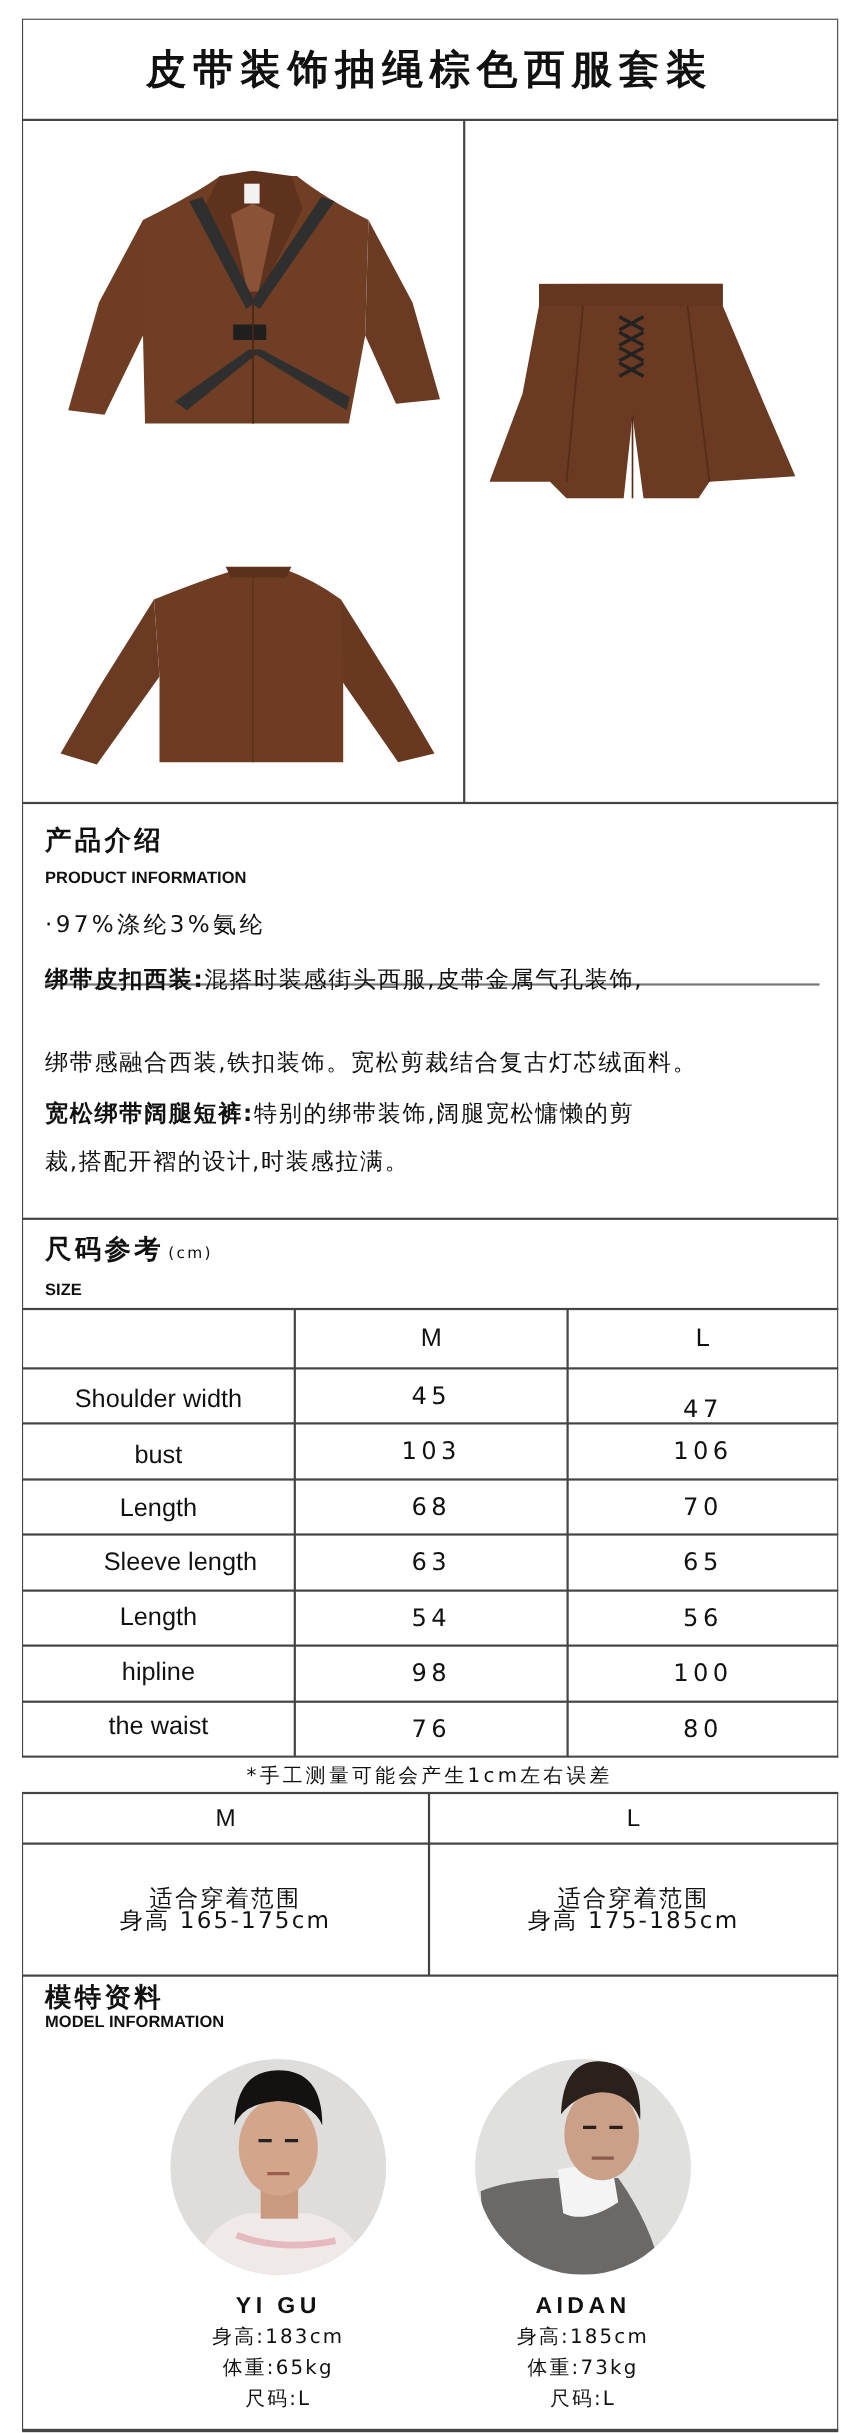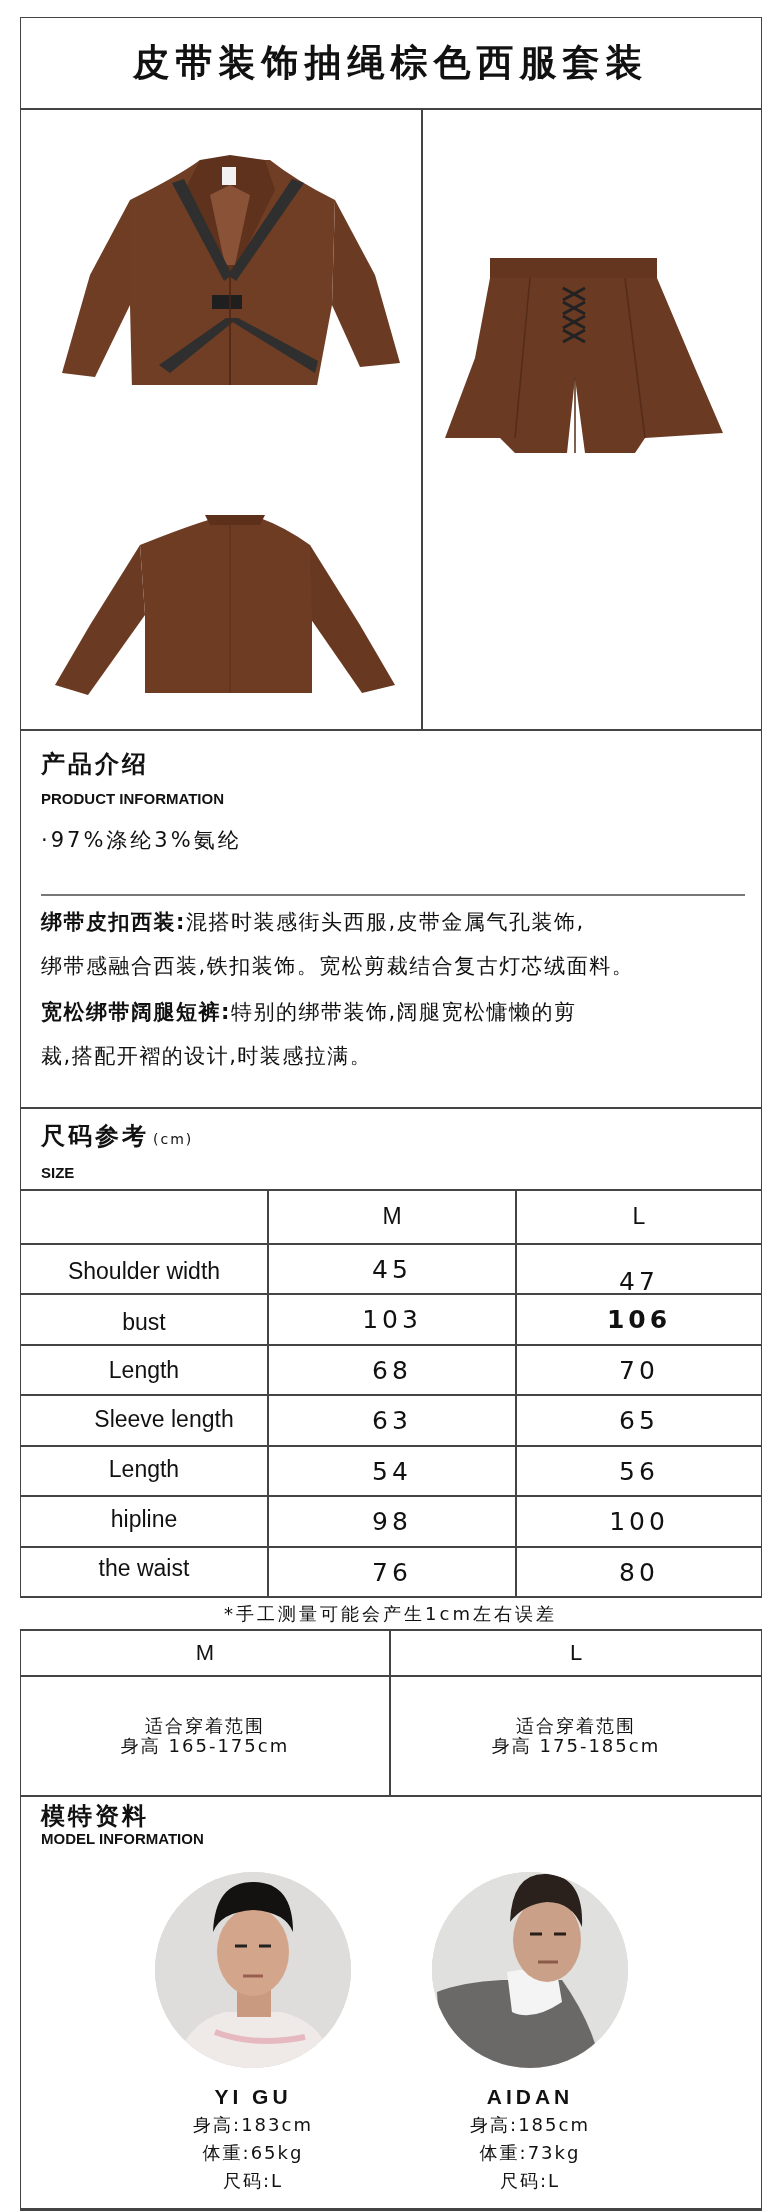--- a/index.html
+++ b/index.html
@@ -16,28 +16,28 @@
   
   .photo { position: absolute; }
 
   
   .h-cn { font-size: 24px; font-weight: bold; letter-spacing: 3px; }
   .h-en { font-size: 15px; font-weight: bold; letter-spacing: 0px; font-family: "Liberation Sans", sans-serif; }
   .body-line { font-size: 21px; letter-spacing: 1.5px; line-height: 44px; white-space: nowrap; }
   .body-line b { font-weight: bold; }
 
   
-  .tcell { position: absolute; display: flex; align-items: center; justify-content: center; font-size: 25px; letter-spacing: 4px; }
+  .tcell { position: absolute; display: flex; align-items: center; justify-content: center; font-size: 22px; letter-spacing: 4px; }
   .tlabel { font-family: "Liberation Sans", sans-serif; letter-spacing: 0; font-size: 23px; }
   .tnum { font-family: "DejaVu Sans", sans-serif; }
 
   #size-note { left: 20px; width: 741px; top: 1602px; height: 30px; text-align: center; font-size: 18px; letter-spacing: 3px; }
 
   .range-head { position: absolute; display: flex; align-items: center; justify-content: center; font-size: 22px; font-family: "Liberation Sans", sans-serif; }
-  .range-body { position: absolute; display: flex; flex-direction: column; align-items: center; justify-content: center; font-size: 18px; letter-spacing: 2px; line-height: 20px; }
+  .range-body { position: absolute; display: flex; flex-direction: column; align-items: center; justify-content: center; font-size: 21px; letter-spacing: 2px; line-height: 20px; }
 
   
   .model-photo { position: absolute; width: 196px; height: 196px; border-radius: 50%; overflow: hidden; background: #dcdcda; }
   .model-info { position: absolute; width: 240px; text-align: center; }
   .model-name { font-size: 21px; font-weight: bold; letter-spacing: 4px; font-family: "Liberation Sans", sans-serif; line-height: 28px; }
   .model-line { font-size: 18px; letter-spacing: 2px; line-height: 28px; }
 </style>
 </head>
 <body>
 
@@ -91,21 +91,21 @@
     <path d="M118 58 L140 70 M140 58 L118 70"></path>
     <path d="M118 72 L140 84 M140 72 L118 84"></path>
   </g>
 </svg>
 
 <div class="abs h-cn" style="left:41px; top:748px;">产品介绍</div>
 <div class="abs h-en" style="left:41px; top:790px;">PRODUCT INFORMATION</div>
 <div class="abs" style="left:41px; top:826px; font-size:21px; letter-spacing:3px;">·97%涤纶3%氨纶</div>
 <div class="abs" style="left:41px; top:894px; width:704px; height:2px; background:#777;"></div>
 
-<div class="abs body-line" style="left:41px; top:900px;">
+<div class="abs body-line" style="left:41px; top:868px;">
   <b>绑带皮扣西装:</b><span>混搭时装感街头西服,皮带金属气孔装饰,</span>
 </div>
 <div class="abs body-line" style="left:41px; top:944px;">绑带感融合西装,铁扣装饰。宽松剪裁结合复古灯芯绒面料。</div>
 <div class="abs body-line" style="left:41px; top:990px;">
   <b>宽松绑带阔腿短裤:</b><span>特别的绑带装饰,阔腿宽松慵懒的剪</span>
 </div>
 <div class="abs body-line" style="left:41px; top:1034px;">裁,搭配开褶的设计,时装感拉满。</div>
 
 <div class="cell-line-h" style="left:20px; top:1107px; width:742px;"></div>
 
@@ -129,21 +129,21 @@
 <div class="tcell tlabel" style="left:20px; top:1190px; width:248px; height:53px;"></div>
 <div class="tcell tlabel" style="left:268px; top:1190px; width:248px; height:53px;">M</div>
 <div class="tcell tlabel" style="left:516px; top:1190px; width:246px; height:53px;">L</div>
 
 <div class="tcell tlabel" style="left:20px; top:1246px; width:248px; height:50px;">Shoulder width</div>
 <div class="tcell tnum" style="left:268px; top:1244px; width:248px; height:50px;">45</div>
 <div class="tcell tnum" style="left:516px; top:1256px; width:246px; height:50px;">47</div>
 
 <div class="tcell tlabel" style="left:20px; top:1297px; width:248px; height:50px;">bust</div>
 <div class="tcell tnum" style="left:268px; top:1294px; width:248px; height:50px;">103</div>
-<div class="tcell tnum" style="left:516px; top:1294px; width:246px; height:50px;font-weight:bold;">106</div>
+<div class="tcell tnum" style="left:516px; top:1294px; width:246px; height:50px;">106</div>
 
 <div class="tcell tlabel" style="left:20px; top:1345px; width:248px; height:50px;">Length</div>
 <div class="tcell tnum" style="left:268px; top:1345px; width:248px; height:50px;">68</div>
 <div class="tcell tnum" style="left:516px; top:1345px; width:246px; height:50px;">70</div>
 
 <div class="tcell tlabel" style="left:20px; top:1394px; width:288px; height:50px;">Sleeve length</div>
 <div class="tcell tnum" style="left:268px; top:1395px; width:248px; height:50px;">63</div>
 <div class="tcell tnum" style="left:516px; top:1395px; width:246px; height:50px;">65</div>
 
 <div class="tcell tlabel" style="left:20px; top:1444px; width:248px; height:50px;">Length</div>

